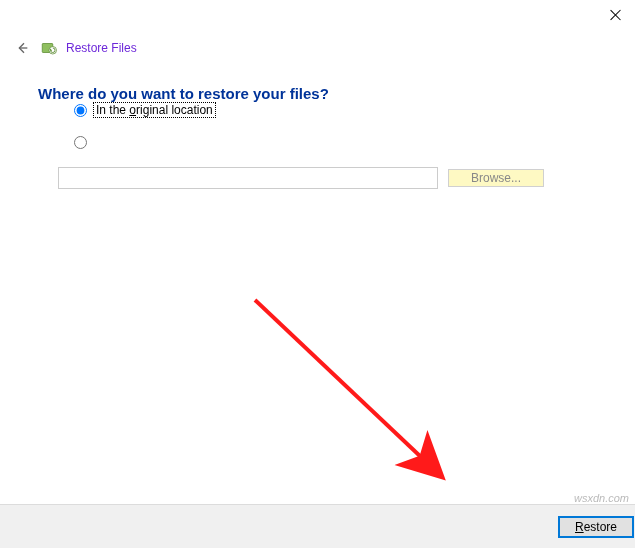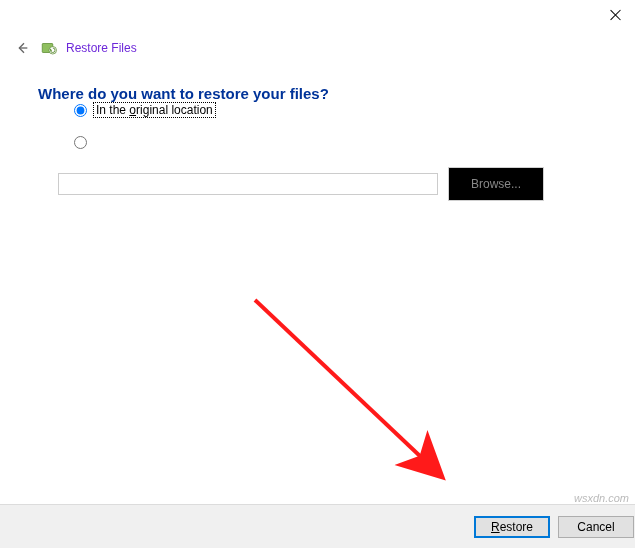--- a/index.html
+++ b/index.html
@@ -102,22 +102,22 @@
     .path-input {
       width: 380px;
       height: 22px;
       border: 1px solid #ccc;
       padding: 0 4px;
       font-size: 12px;
       background: #fff;
     }
     .browse-btn {
       width: 96px;
-      height: 34px;
-      background: #000000;
+      height: 18px;
+      background: #fef9c3;
       border: 1px solid #d0d0d0;
       color: #888;
       font-size: 12px;
       cursor: default;
     }
 
     .footer {
       position: absolute;
       bottom: 0;
       left: 0;
@@ -212,14 +212,13 @@
       <path d="M0,0 L12,6 L0,12 L3,6 Z" fill="#ff1a1a"></path>
     </marker>
   </defs>
   <line x1="10" y1="10" x2="195" y2="185" stroke="#ff1a1a" stroke-width="4" marker-end="url(#ahead)"></line>
 </svg>
 
 <div class="watermark">wsxdn.com</div>
 
 <div class="footer">
   <button class="footer-btn primary"><span class="ul">R</span><span>estore</span></button>
-  <button class="footer-btn">Cancel</button>
 </div>
 
 </body></html>

